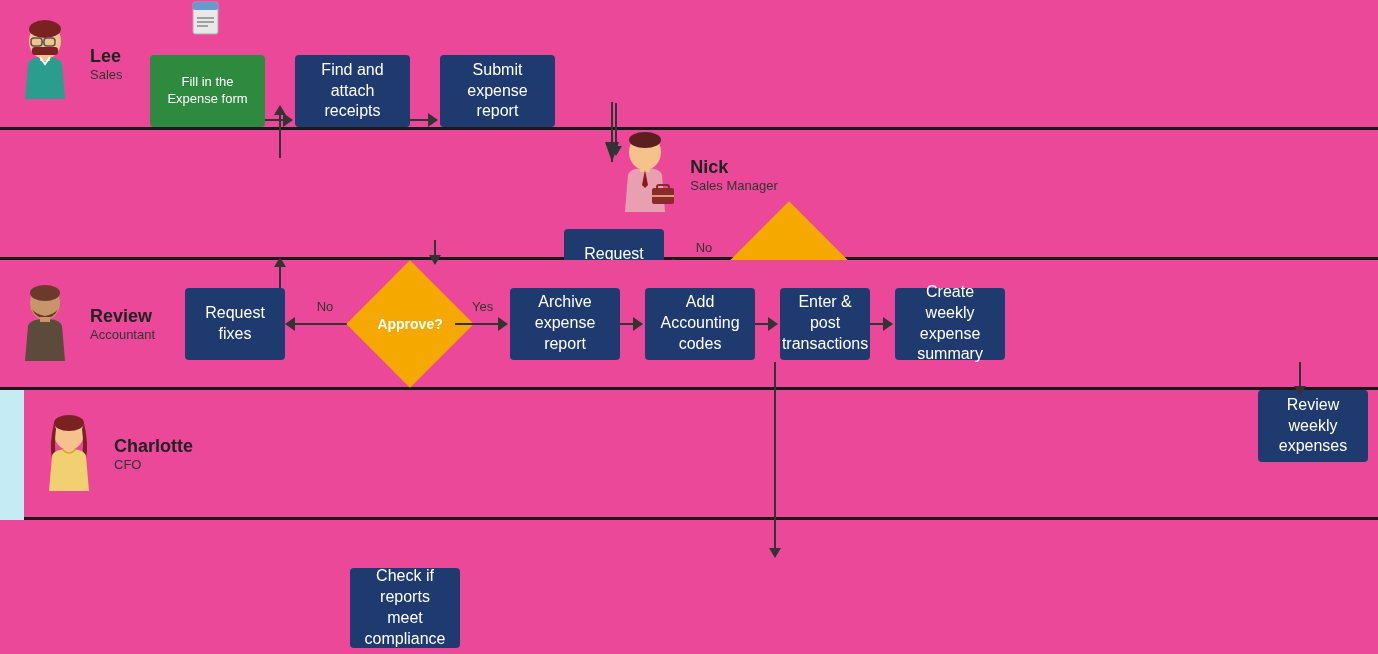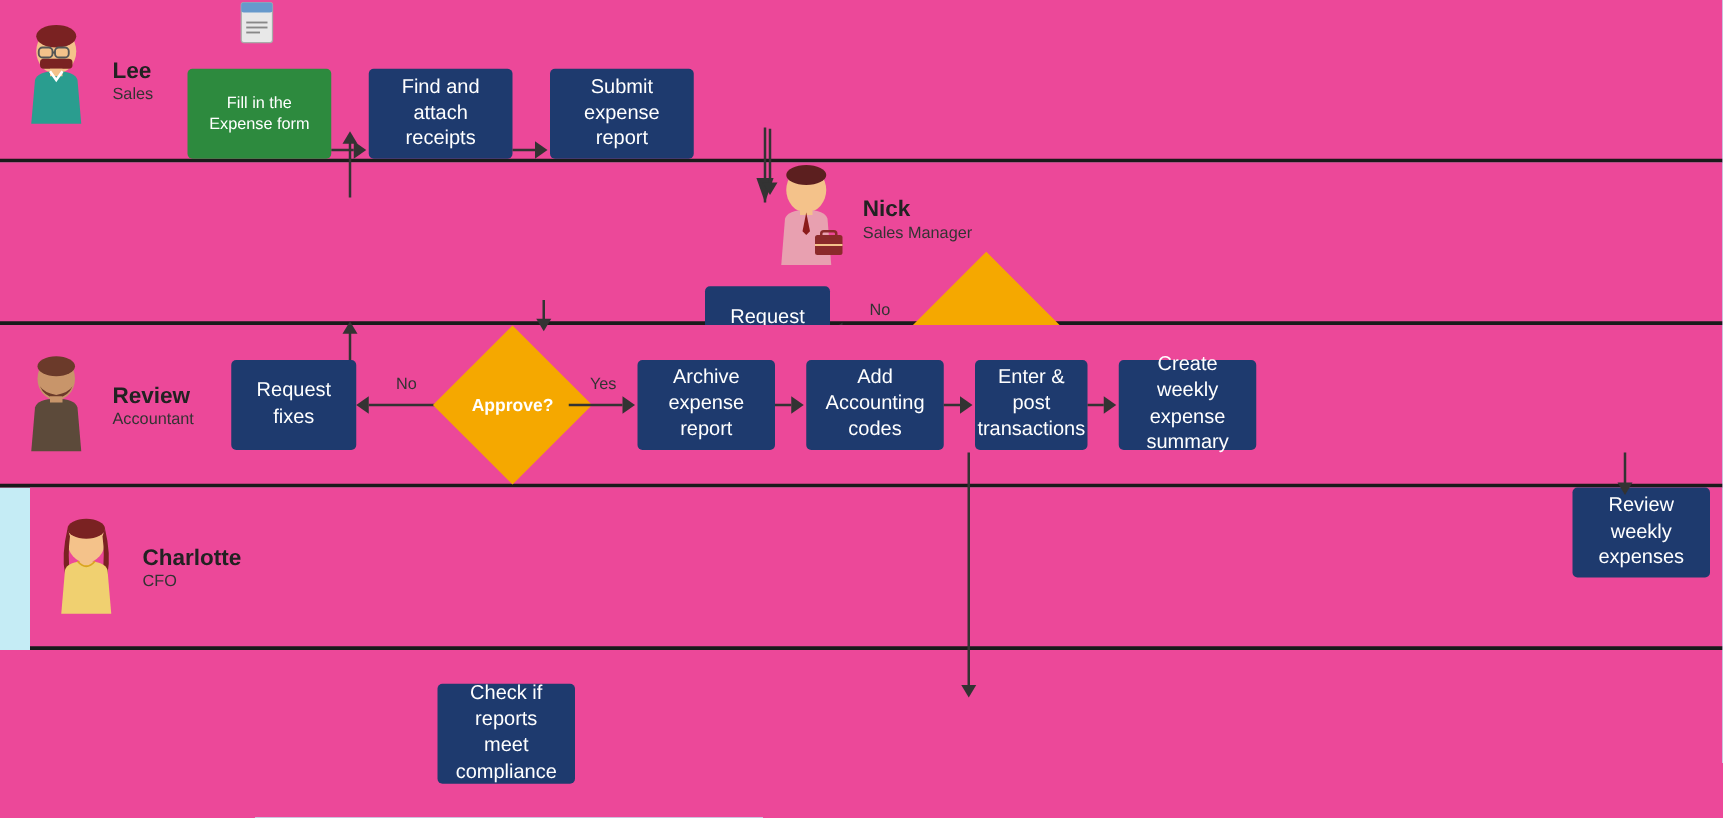--- a/index.html
+++ b/index.html
@@ -281,21 +281,21 @@
       <div style="flex:1;"></div>
 
       <div class="box" style="width:110px; height:72px; margin-right:0;">
         <span>Review weekly expenses</span>
       </div>
     </div>
   </div>
 
   <div class="swimlane lane-rebecca">
 
-    <div style="display:flex; align-items:center; flex:1; height:100%; padding:16px 10px; gap:0; position:relative;">
+    <div style="display:flex; align-items:flex-end; flex:1; height:100%; padding:6px 10px; gap:0; position:relative;">
 
       <div style="width:340px; flex-shrink:0;"></div>
       <div class="box" style="width:110px; height:80px;">
         <span>Check if reports meet compliance</span>
       </div>
     </div>
   </div>
 
   <svg style="position:absolute; top:0; left:0; width:1378px; height:654px; pointer-events:none;">
 

